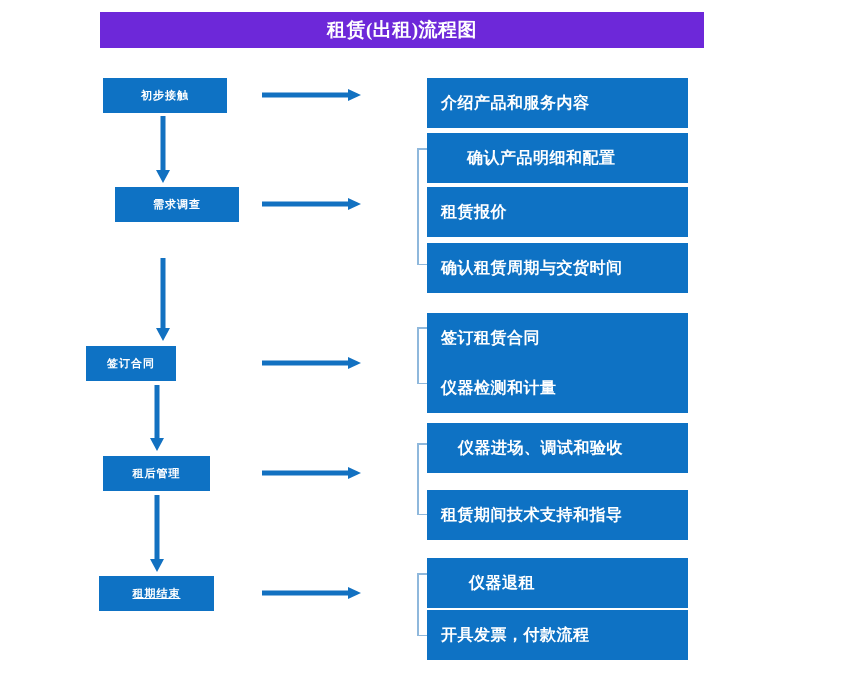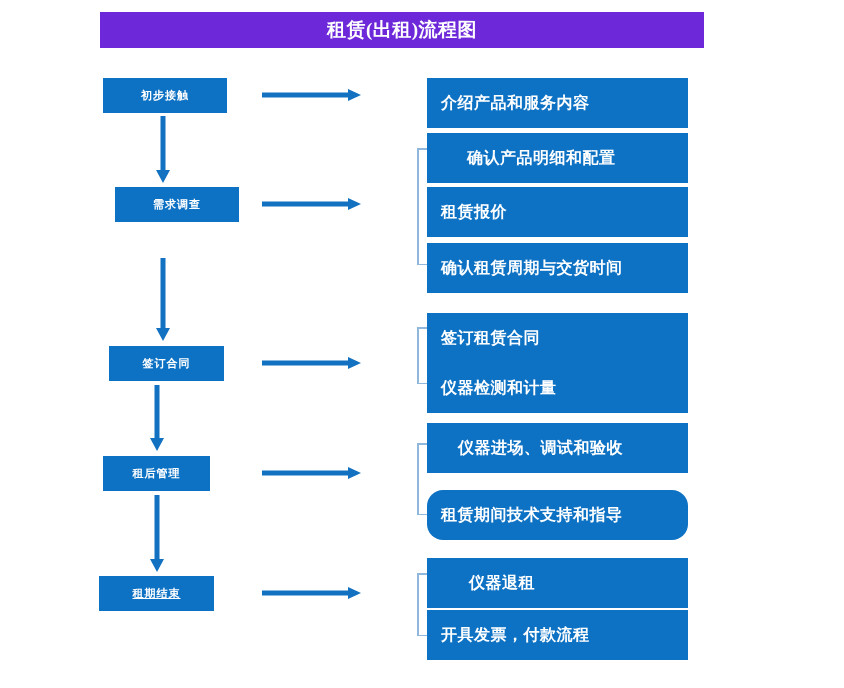--- a/index.html
+++ b/index.html
@@ -105,21 +105,21 @@
 <body>
 
 <div id="canvas">
 
   <div class="title-bar">租赁(出租)流程图</div>
 
   <div class="stage-box" style="left:103px; top:78px; width:124px;">初步接触</div>
 
   <div class="stage-box" style="left:103px; top:187px; width:124px;margin-left:12px;">需求调查</div>
 
-  <div class="stage-box" style="left:109px; top:346px; width:115px;text-align:right;">签订合同</div>
+  <div class="stage-box" style="left:86px; top:346px; width:90px;text-align:right;">签订合同</div>
 
   <div class="stage-box" style="left:103px; top:456px; width:107px;text-align:center;">租后管理</div>
 
   <div class="stage-box" style="left:99px; top:576px; width:115px;text-decoration:underline;">租期结束</div>
 
   <div class="arrow-down" style="left:155px; top:116px; height:68px;">
     <svg width="16" height="68" viewBox="0 0 16 68">
       <rect x="5.5" y="0" width="5" height="56" fill="#1271c1"></rect>
       <polygon points="1,54 15,54 8,67" fill="#1271c1"></polygon>
     </svg>
@@ -208,18 +208,18 @@
   <div class="detail-box" style="top:78px;">介绍产品和服务内容</div>
 
   <div class="detail-box" style="top:133px;padding-left:40px;">确认产品明细和配置</div>
   <div class="detail-box" style="top:187px;">租赁报价</div>
   <div class="detail-box" style="top:243px;">确认租赁周期与交货时间</div>
 
   <div class="detail-box" style="top:313px;">签订租赁合同</div>
   <div class="detail-box" style="top:363px;">仪器检测和计量</div>
 
   <div class="detail-box" style="top:423px;padding-left:31px;">仪器进场、调试和验收</div>
-  <div class="detail-box" style="top:490px;border-radius:16px;">租赁期间技术支持和指导</div>
+  <div class="detail-box" style="top:490px;">租赁期间技术支持和指导</div>
 
   <div class="detail-box" style="top:558px;padding-left:42px;">仪器退租</div>
   <div class="detail-box" style="top:610px;">开具发票，付款流程</div>
 
 </div>
 
 </body></html>

